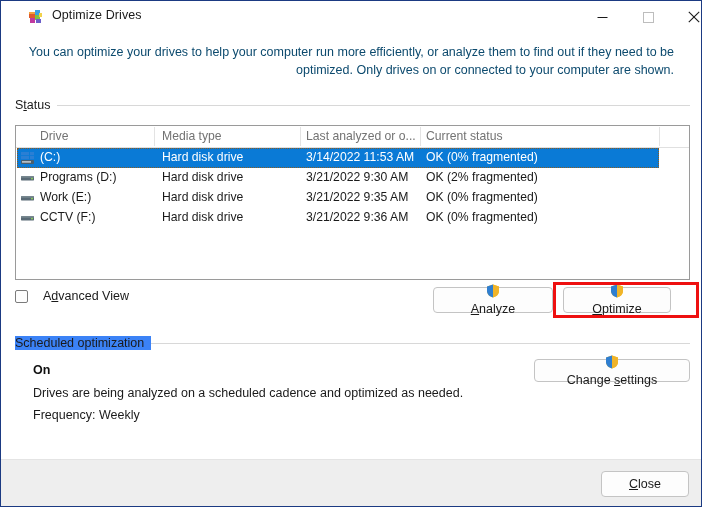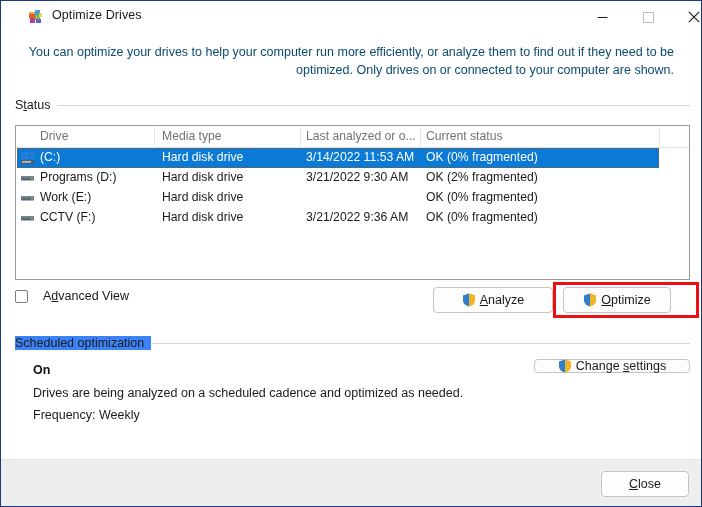--- a/index.html
+++ b/index.html
@@ -190,24 +190,25 @@
     background: #fdfdfd;
     font-family: "Liberation Sans", sans-serif;
     font-size: 12.5px;
     color: #1a1a1a;
     display: flex;
     align-items: center;
     justify-content: center;
     gap: 4px;
     padding: 0;
     cursor: default;
+    flex-direction: column;
   }
   #btn-analyze  { left: 432px; top: 286px; width: 120px; height: 26px; }
   #btn-optimize { left: 562px; top: 286px; width: 108px; height: 26px; }
-  #btn-change   { left: 533px; top: 358px; width: 156px; height: 14px; }
+  #btn-change   { left: 533px; top: 358px; width: 156px; height: 23px; }
   #btn-close-b  { left: 600px; top: 470px; width: 88px; height: 26px; }
 
   #red-highlight {
     position: absolute;
     left: 552px; top: 281px;
     width: 146px; height: 36px;
     box-sizing: border-box;
     border: 3px solid #ee1010;
     pointer-events: none;
     z-index: 5;
@@ -357,20 +358,21 @@
     <div class="row">
       <span class="drive-icon">
         <svg width="16" height="14" viewBox="0 0 16 14">
           <rect x="1" y="5" width="13" height="4.6" rx="1.2" fill="#5a6b76"></rect>
           <rect x="1" y="5" width="13" height="1.8" rx="1" fill="#77878f"></rect>
           <circle cx="12" cy="7.6" r="0.9" fill="#8fdd5a"></circle>
         </svg>
       </span>
       <span class="cell c-drive">Work (E:)</span>
       <span class="cell c-media">Hard disk drive</span>
+      <span class="cell c-date">3/21/2022 9:35 AM</span>
       <span class="cell c-status">OK (0% fragmented)</span>
     </div>
 
     <div class="row">
       <span class="drive-icon">
         <svg width="16" height="14" viewBox="0 0 16 14">
           <rect x="1" y="5" width="13" height="4.6" rx="1.2" fill="#5a6b76"></rect>
           <rect x="1" y="5" width="13" height="1.8" rx="1" fill="#77878f"></rect>
           <circle cx="12" cy="7.6" r="0.9" fill="#8fdd5a"></circle>
         </svg>

